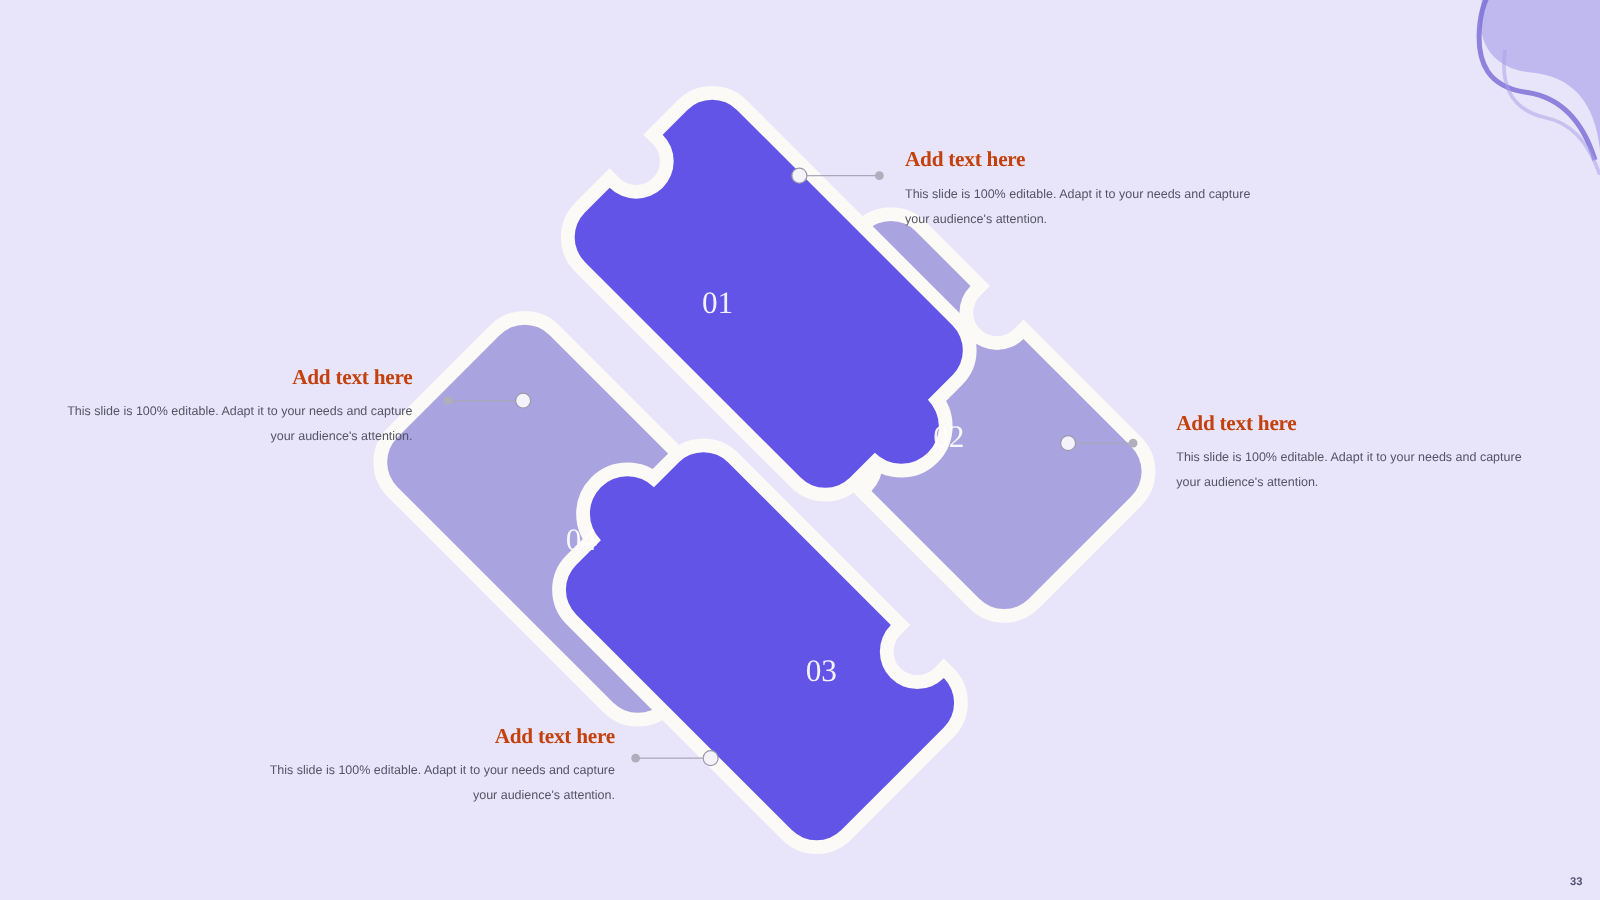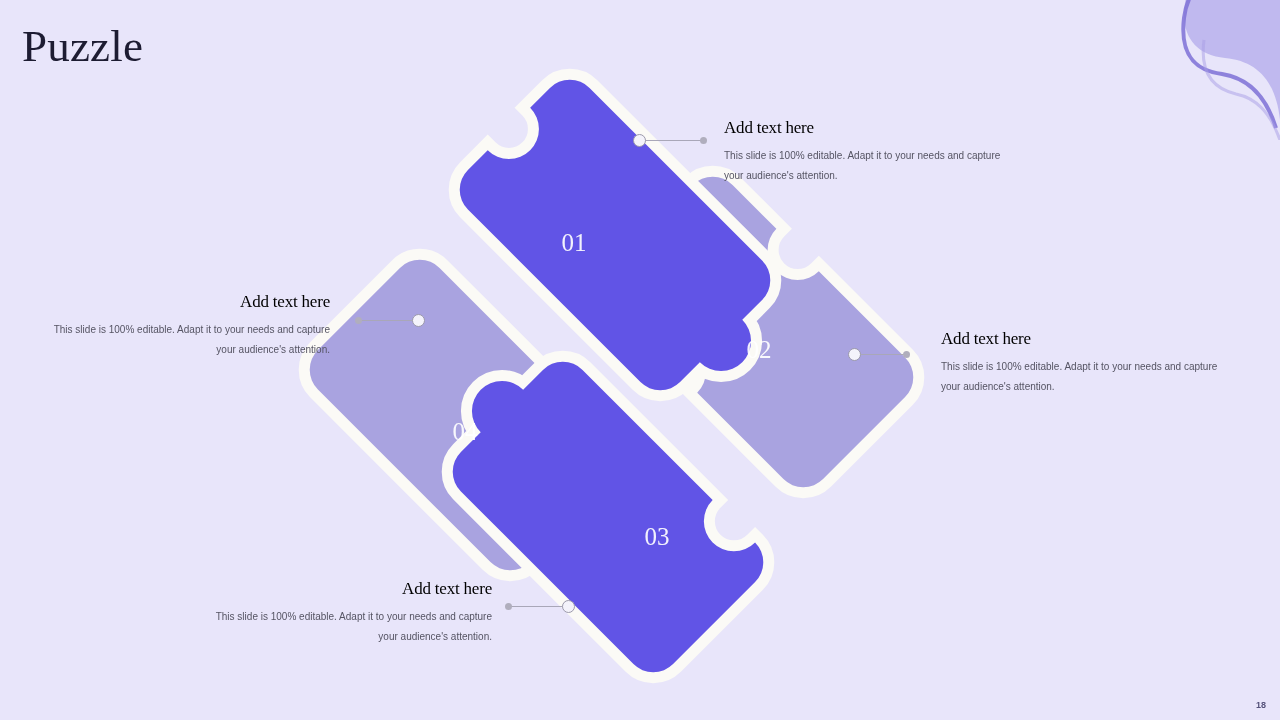--- a/index.html
+++ b/index.html
@@ -110,24 +110,24 @@
     top: 50%;
     margin-top: -3.5px;
   }
 
   
   .text-block {
     position: absolute;
   }
   .tb-head {
     font-family: "Liberation Serif", serif;
-    font-weight: normal;
+    font-weight: bold;
     font-size: 17px;
     line-height: 22px;
-    color: #000000;
+    color: #c2410c;
     margin-bottom: 7px;
     letter-spacing: -0.2px;
   }
   .tb-body {
     font-family: "Liberation Sans", sans-serif;
     font-size: 10px;
     line-height: 19.5px;
     color: #555463;
   }
   .align-right { text-align: right; }
@@ -137,21 +137,20 @@
 <body>
 
 <div id="slide">
 
   <svg id="corner-wave" viewBox="0 0 200 140">
     <path d="M108 -10 C 96 30, 112 55, 145 58 C 178 61, 196 82, 200 120 L 200 -10 Z" fill="#b9b2ec" opacity="0.85"></path>
     <path d="M196 128 C 186 96, 168 78, 142 74 C 112 70, 100 52, 104 18 C 106 2, 112 -8, 118 -14" fill="none" stroke="#7e71d6" stroke-width="4" opacity="0.85"></path>
     <path d="M200 140 C 190 112, 176 98, 156 94 C 130 88, 120 70, 124 40" fill="none" stroke="#a79ee5" stroke-width="3" opacity="0.5"></path>
   </svg>
 
-  <div id="page-title">Puzzle</div>
 
   <div id="puzzle-stage">
     <svg id="puzzle-svg" viewBox="0 0 570 570">
       <defs>
 
         <path id="shape-01" d="M 110 60
                  A 28 28 0 0 1 138 32
                  L 382 32
                  A 28 28 0 0 1 410 60
                  L 410 88
@@ -268,15 +267,15 @@
   <div class="text-block align-right" style="left:202px; top:578px; width:290px;">
     <div class="tb-head">Add text here</div>
     <div class="tb-body">This slide is 100% editable. Adapt it to your needs and capture your audience's attention.</div>
   </div>
 
   <div class="text-block align-right" style="left:42px; top:291px; width:288px;">
     <div class="tb-head">Add text here</div>
     <div class="tb-body">This slide is 100% editable. Adapt it to your needs and capture your audience's attention.</div>
   </div>
 
-  <div id="page-number">18</div>
+  <div id="page-number">33</div>
 
 </div>
 
 </body></html>

